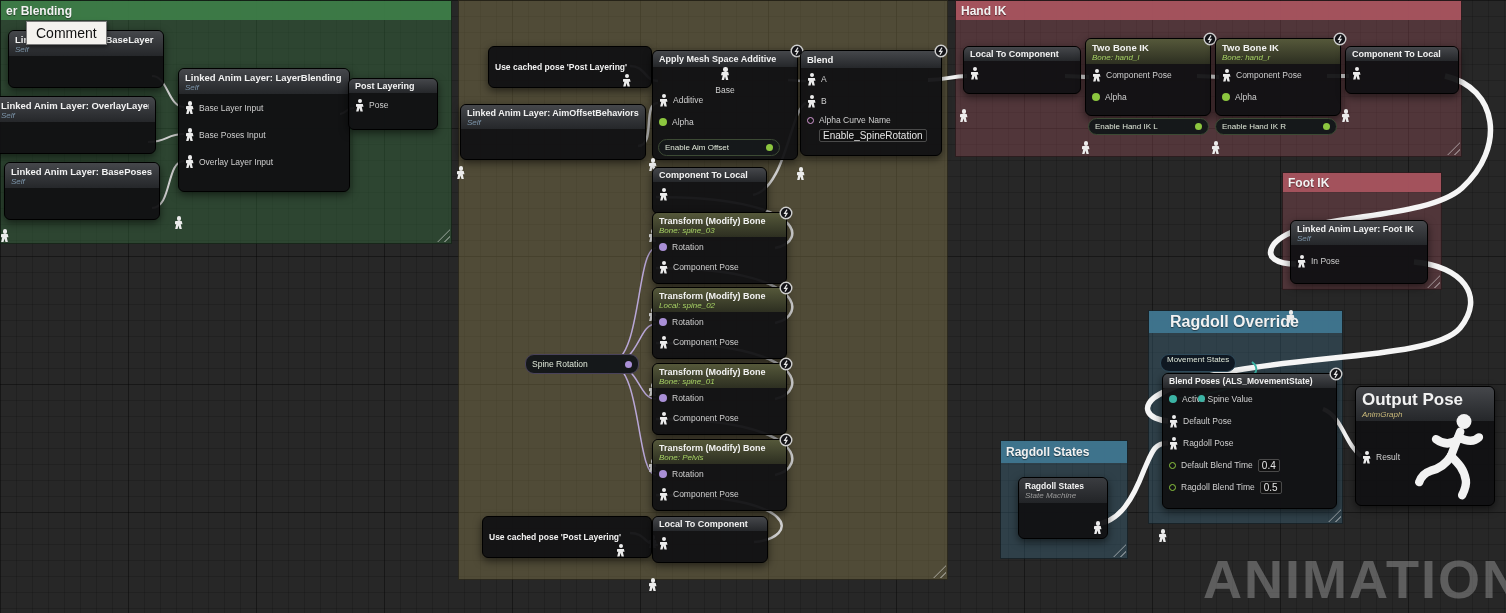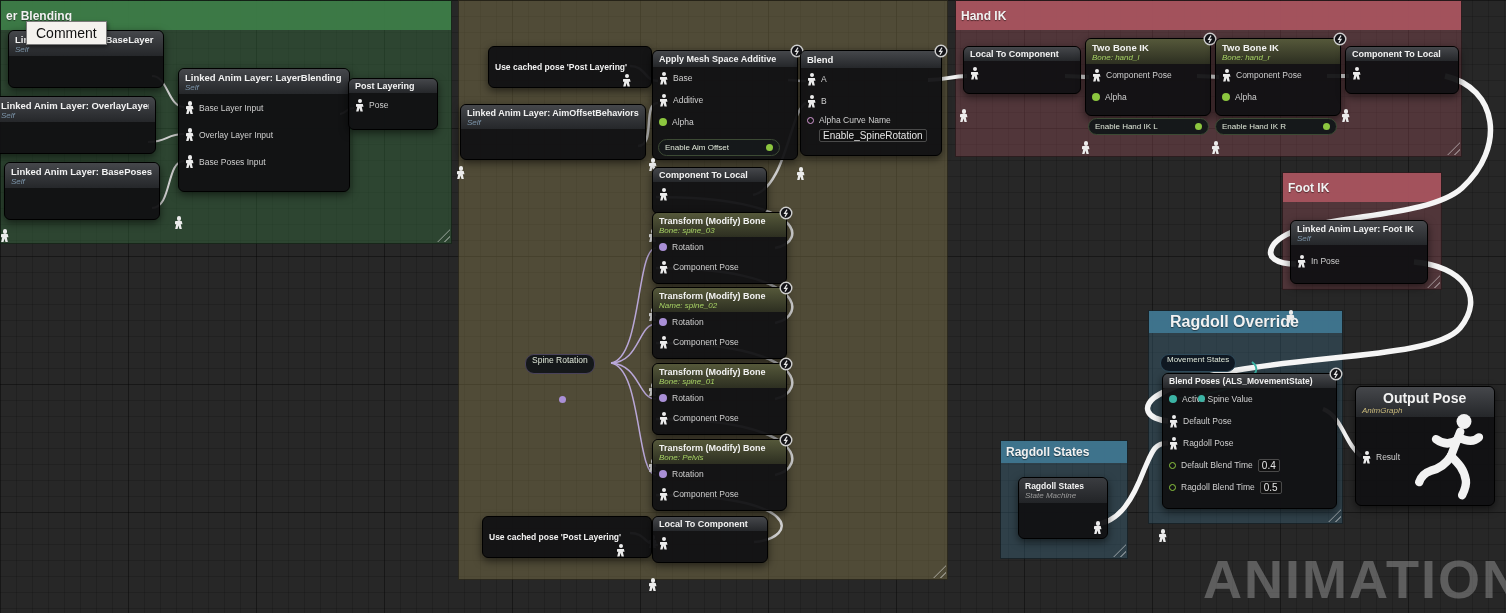--- a/index.html
+++ b/index.html
@@ -6,21 +6,21 @@
   #canvas{position:relative;width:1506px;height:613px;overflow:hidden;
     font-family:"Liberation Sans","DejaVu Sans",sans-serif;
     background-color:#272727;
     background-image:
       linear-gradient(rgba(0,0,0,.30) 1px, transparent 1px),
       linear-gradient(90deg, rgba(0,0,0,.30) 1px, transparent 1px),
       linear-gradient(rgba(0,0,0,.14) 1px, transparent 1px),
       linear-gradient(90deg, rgba(0,0,0,.14) 1px, transparent 1px);
     background-size:128px 128px,128px 128px,16px 16px,16px 16px;}
   .comment{position:absolute;border:1px solid rgba(0,0,0,.45);z-index:1;}
-  .comment-header{height:29px;display:flex;align-items:center;padding:0 5px;}
+  .comment-header{height:19px;display:flex;align-items:center;padding:0 5px;}
   .comment-title{font-weight:bold;font-size:12px;color:#f2f2f2;white-space:nowrap;text-shadow:0 1px 1px rgba(0,0,0,.5);}
   .grip{position:absolute;right:1px;bottom:1px;width:13px;height:13px;
     clip-path:polygon(100% 0,100% 100%,0 100%);
     background:repeating-linear-gradient(135deg,rgba(255,255,255,.35) 0 1.5px,transparent 1.5px 4.5px);}
   .c-green{background:rgba(56,112,64,.42);}   .c-green .comment-header{background:rgba(62,126,72,.92);}
   .c-tan{background:rgba(142,130,80,.40);}    .c-tan .comment-header{background:rgba(163,148,86,.94);}
   .c-red{background:rgba(150,80,90,.38);}     .c-red .comment-header{background:rgba(168,84,95,.94);}
   .c-blue{background:rgba(60,105,128,.38);}   .c-blue .comment-header{background:rgba(64,118,144,.94);}
 
   .wires{position:absolute;left:0;top:0;z-index:2;pointer-events:none;}
@@ -43,21 +43,21 @@
     clip-path:polygon(10% 0,90% 0,100% 40%,78% 40%,92% 100%,62% 100%,50% 55%,38% 100%,8% 100%,22% 40%,0 40%);}
   .dot{width:8px;height:8px;border-radius:50%;flex:0 0 auto;}
   .dot.green{background:#8cc63f;}
   .dot.purple{background:#a98fd6;}
   .dot.teal{background:#3bb3a4;}
   .dot.hgreen{width:5px;height:5px;background:transparent;border:1.5px solid #8cc63f;}
   .dot.hpink{width:5px;height:5px;background:transparent;border:1.5px solid #d59ad5;}
   .pill{position:absolute;display:flex;align-items:center;background:#15181a;border:1px solid #3c4a34;
     border-radius:9px;padding:0 6px;font-size:8px;color:#dfe7d8;height:15px;z-index:4;white-space:nowrap;gap:31px;}
   .pill .dot{margin-left:6px;width:7px;height:7px;}
-  .pill.purplepill{border-color:#49425a;flex-direction:column;}
+  .pill.purplepill{border-color:#49425a;}
   .pill.tealpill{background:#0f1822;border-color:#2e4a5a;}
   .valbox{display:inline-block;background:#101010;border:1px solid #4a4a4a;border-radius:2px;
     font-size:10px;color:#e6e6e6;padding:0 3px;height:11px;line-height:11px;white-space:nowrap;}
   .badge{position:absolute;right:-7px;top:-7px;z-index:5;}
   #tooltip{position:absolute;left:26px;top:21px;background:#f4f2ee;border:1px solid #7a7a7a;
     box-shadow:1px 2px 4px rgba(0,0,0,.5);color:#111;font-size:14px;padding:3px 9px;z-index:7;}
   #watermark{position:absolute;left:1203px;top:548px;font-size:54px;font-weight:bold;letter-spacing:2px;
     color:rgba(255,255,255,.26);z-index:1;white-space:nowrap;}
 </style>
 </head>
@@ -169,25 +169,25 @@
     <div class="node-header">
       <div class="node-title">Linked Anim Layer: LayerBlending</div>
       <div class="node-sub">Self</div>
     </div>
     <div class="row" style="height:27px;">
       <span class="pp"></span>
       <span class="pin-label">Base Layer Input</span>
     </div>
     <div class="row" style="height:27px;">
       <span class="pp"></span>
+      <span class="pin-label">Base Poses Input</span>
+    </div>
+    <div class="row" style="height:27px;">
+      <span class="pp"></span>
       <span class="pin-label">Overlay Layer Input</span>
-    </div>
-    <div class="row" style="height:27px;">
-      <span class="pp"></span>
-      <span class="pin-label">Base Poses Input</span>
     </div>
     <span class="pp n-out" style="top:40px;"></span>
   </div>
 
   <div class="node" style="left:348px;top:78px;width:88px;height:50px;">
     <div class="node-header" style="padding:2px 6px;">
       <div class="node-title" style="font-size:9px;">Post Layering</div>
     </div>
     <div class="row" style="height:24px;">
       <span class="pp"></span>
@@ -211,21 +211,21 @@
   </div>
 
   <div class="node" style="left:652px;top:50px;width:144px;height:108px;">
     <svg class="badge" width="14" height="14" viewBox="0 0 14 14">
         <circle cx="7" cy="7" r="5.8" fill="#131317" stroke="#cfcfcf" stroke-width="1.4"></circle>
         <path d="M8 3.6 L5.6 7.4 H8 L6 10.6" stroke="#e8e8e8" stroke-width="1.2" fill="none"></path>
       </svg>
     <div class="node-header" style="padding:3px 6px;">
       <div class="node-title" style="font-size:9px;">Apply Mesh Space Additive</div>
     </div>
-    <div class="row" style="height:22px;">
+    <div class="row" style="height:22px;flex-direction:column;">
       <span class="pp"></span>
       <span class="pin-label">Base</span>
     </div>
     <div class="row" style="height:22px;">
       <span class="pp"></span>
       <span class="pin-label">Additive</span>
     </div>
     <div class="row" style="height:22px;">
       <span class="dot green"></span>
       <span class="pin-label">Alpha</span>
@@ -293,21 +293,21 @@
     <span class="pp n-out" style="top:30px;"></span>
   </div>
 
   <div class="node olive" style="left:652px;top:287px;width:133px;height:70px;">
     <svg class="badge" width="14" height="14" viewBox="0 0 14 14">
         <circle cx="7" cy="7" r="5.8" fill="#131317" stroke="#cfcfcf" stroke-width="1.4"></circle>
         <path d="M8 3.6 L5.6 7.4 H8 L6 10.6" stroke="#e8e8e8" stroke-width="1.2" fill="none"></path>
       </svg>
     <div class="node-header">
       <div class="node-title" style="font-size:9px;">Transform (Modify) Bone</div>
-      <div class="node-sub">Name: spine_02</div>
+      <div class="node-sub">Local: spine_02</div>
     </div>
     <div class="row" style="height:20px;">
       <span class="dot purple"></span>
       <span class="pin-label">Rotation</span>
     </div>
     <div class="row" style="height:20px;">
       <span class="pp"></span>
       <span class="pin-label">Component Pose</span>
     </div>
     <span class="pp n-out" style="top:30px;"></span>
@@ -494,21 +494,21 @@
   <div class="node" style="left:1018px;top:477px;width:88px;height:60px;">
     <div class="node-header" style="padding:3px 6px;background:linear-gradient(180deg,#3a3c40,#222427);">
       <div class="node-title" style="font-size:8.5px;">Ragdoll States</div>
       <div class="node-sub" style="color:#9a9a9a;">State Machine</div>
     </div>
     <span class="pp" style="position:absolute;right:5px;bottom:4px;"></span>
   </div>
 
   <div class="node" style="left:1355px;top:386px;width:138px;height:118px;">
     <div class="node-header">
-      <div class="node-title" style="font-size:14px;margin-left:21px;">Output Pose</div>
+      <div class="node-title" style="font-size:17px;">Output Pose</div>
       <div class="node-sub" style="color:#c9b97a;">AnimGraph</div>
     </div>
     <div class="row" style="height:20px;position:absolute;left:0;top:60px;">
       <span class="pp"></span>
       <span class="pin-label">Result</span>
     </div>
     <svg viewBox="0 0 90 100" style="position:absolute;right:2px;top:22px;width:84px;height:94px;">
       <g stroke="#f2f2f2" stroke-width="9" fill="none" stroke-linecap="round">
         <circle cx="60" cy="13" r="8" fill="#f2f2f2" stroke="none"></circle>
         <path d="M56 24 C52 34 50 40 46 50"></path>

